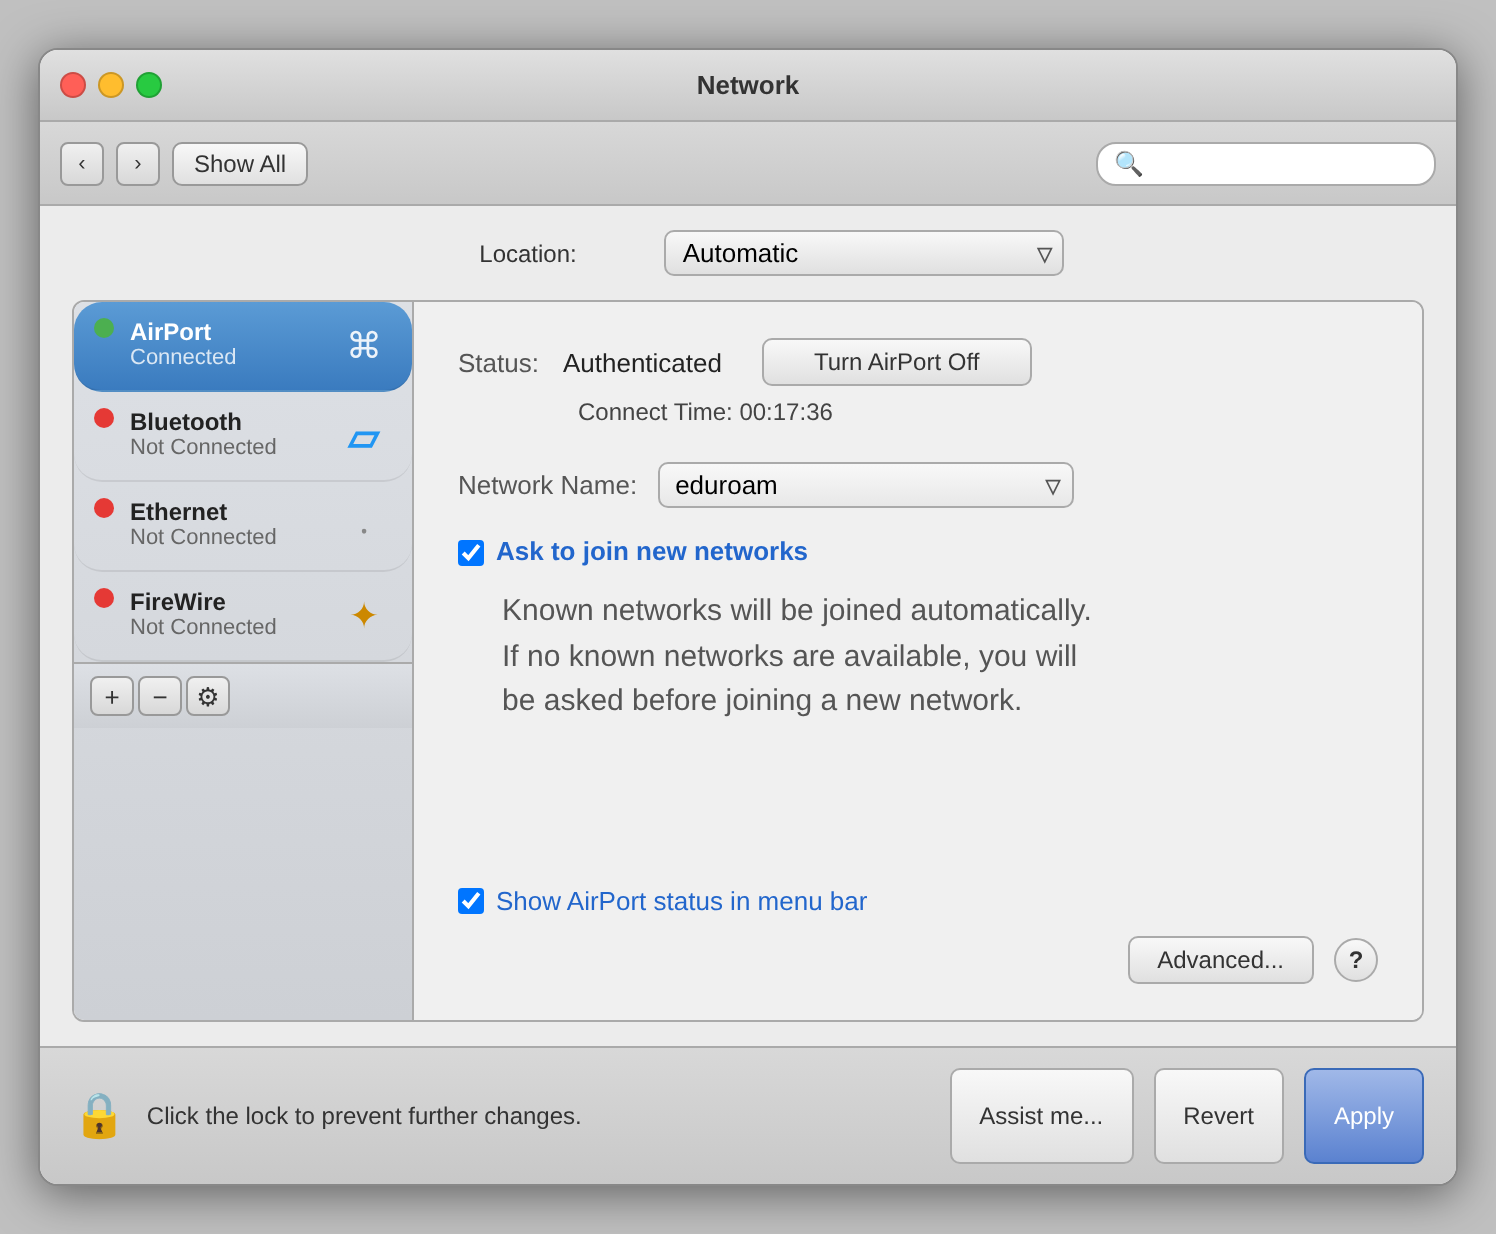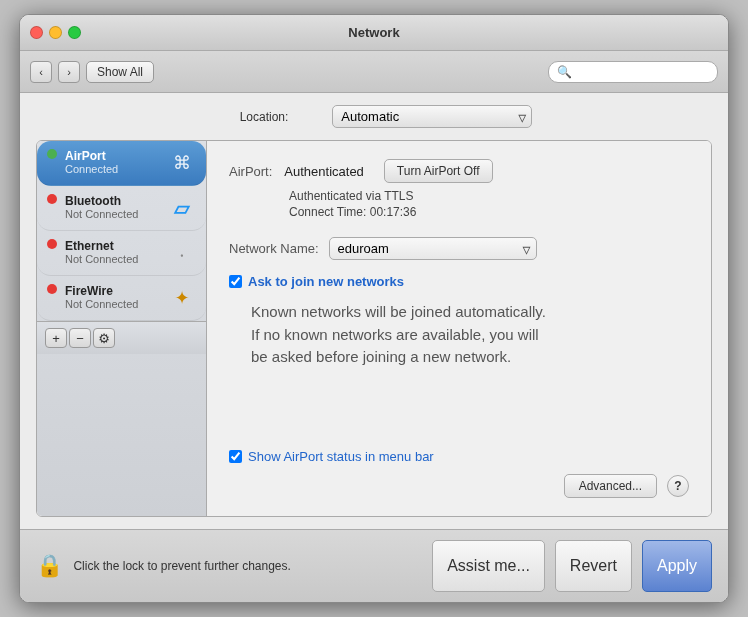--- a/index.html
+++ b/index.html
@@ -215,21 +215,21 @@
       align-items: center;
       gap: 12px;
       margin-bottom: 6px;
     }
     .status-label { font-size: 13px; color: #555; }
     .status-value { font-size: 13px; font-weight: normal; color: #222; }
     .turn-off-btn {
       background: linear-gradient(to bottom, #f8f8f8, #e0e0e0);
       border: 1px solid #aaa;
       border-radius: 5px;
-      padding: 4px 12px;
+      padding: 4px 25px;
       font-size: 12px;
       cursor: pointer;
       color: #333;
       margin-left: 8px;
     }
     .auth-detail {
       font-size: 12px;
       color: #444;
       margin-left: 60px;
       margin-bottom: 2px;
@@ -251,21 +251,21 @@
       border-radius: 5px;
       padding: 3px 24px 3px 8px;
       font-size: 13px;
       appearance: none;
       -webkit-appearance: none;
       width: 208px;
       cursor: pointer;
     }
     .checkbox-row {
       display: flex;
-      align-items: center;
+      align-items: flex-end;
       gap: 6px;
       margin-bottom: 12px;
     }
     .checkbox-label {
       font-size: 13px;
       color: #2266cc;
       font-weight: bold;
     }
     .info-text {
       font-size: 15px;
@@ -345,21 +345,21 @@
     .lock-text {
       font-size: 12px;
       color: #333;
       flex: 1;
     }
     .footer-btn {
       background: linear-gradient(to bottom, #f8f8f8, #e0e0e0);
       border: 1px solid #aaa;
       border-radius: 5px;
       padding: 16px 14px;
-      font-size: 16px;
+      font-size: 12px;
       cursor: pointer;
       color: #333;
     }
     .footer-btn.apply {
       background: linear-gradient(to bottom, #a0b8e8, #5b82d0);
       color: white;
       border-color: #3a6ab8;
     }
     .detail-content {
       display: flex;
@@ -457,25 +457,24 @@
           <div class="small-btn">+</div>
           <div class="small-btn">−</div>
           <div class="small-btn">⚙</div>
         </div>
       </div>
 
       <div class="detail-panel">
         <div class="detail-content">
 
           <div class="status-row">
-            <span class="status-label">AirPort:</span>
+            <span class="status-label">Status:</span>
             <span class="status-value">Authenticated</span>
             <button class="turn-off-btn">Turn AirPort Off</button>
           </div>
-          <div class="auth-detail">Authenticated via TTLS</div>
           <div class="auth-detail">Connect Time: 00:17:36</div>
 
           <div class="network-name-row">
             <span class="network-name-label">Network Name:</span>
             <div class="network-select-wrapper">
               <select class="network-select">
                 <option>eduroam</option>
               </select>
               <span class="select-arrow">▿</span>
             </div>

